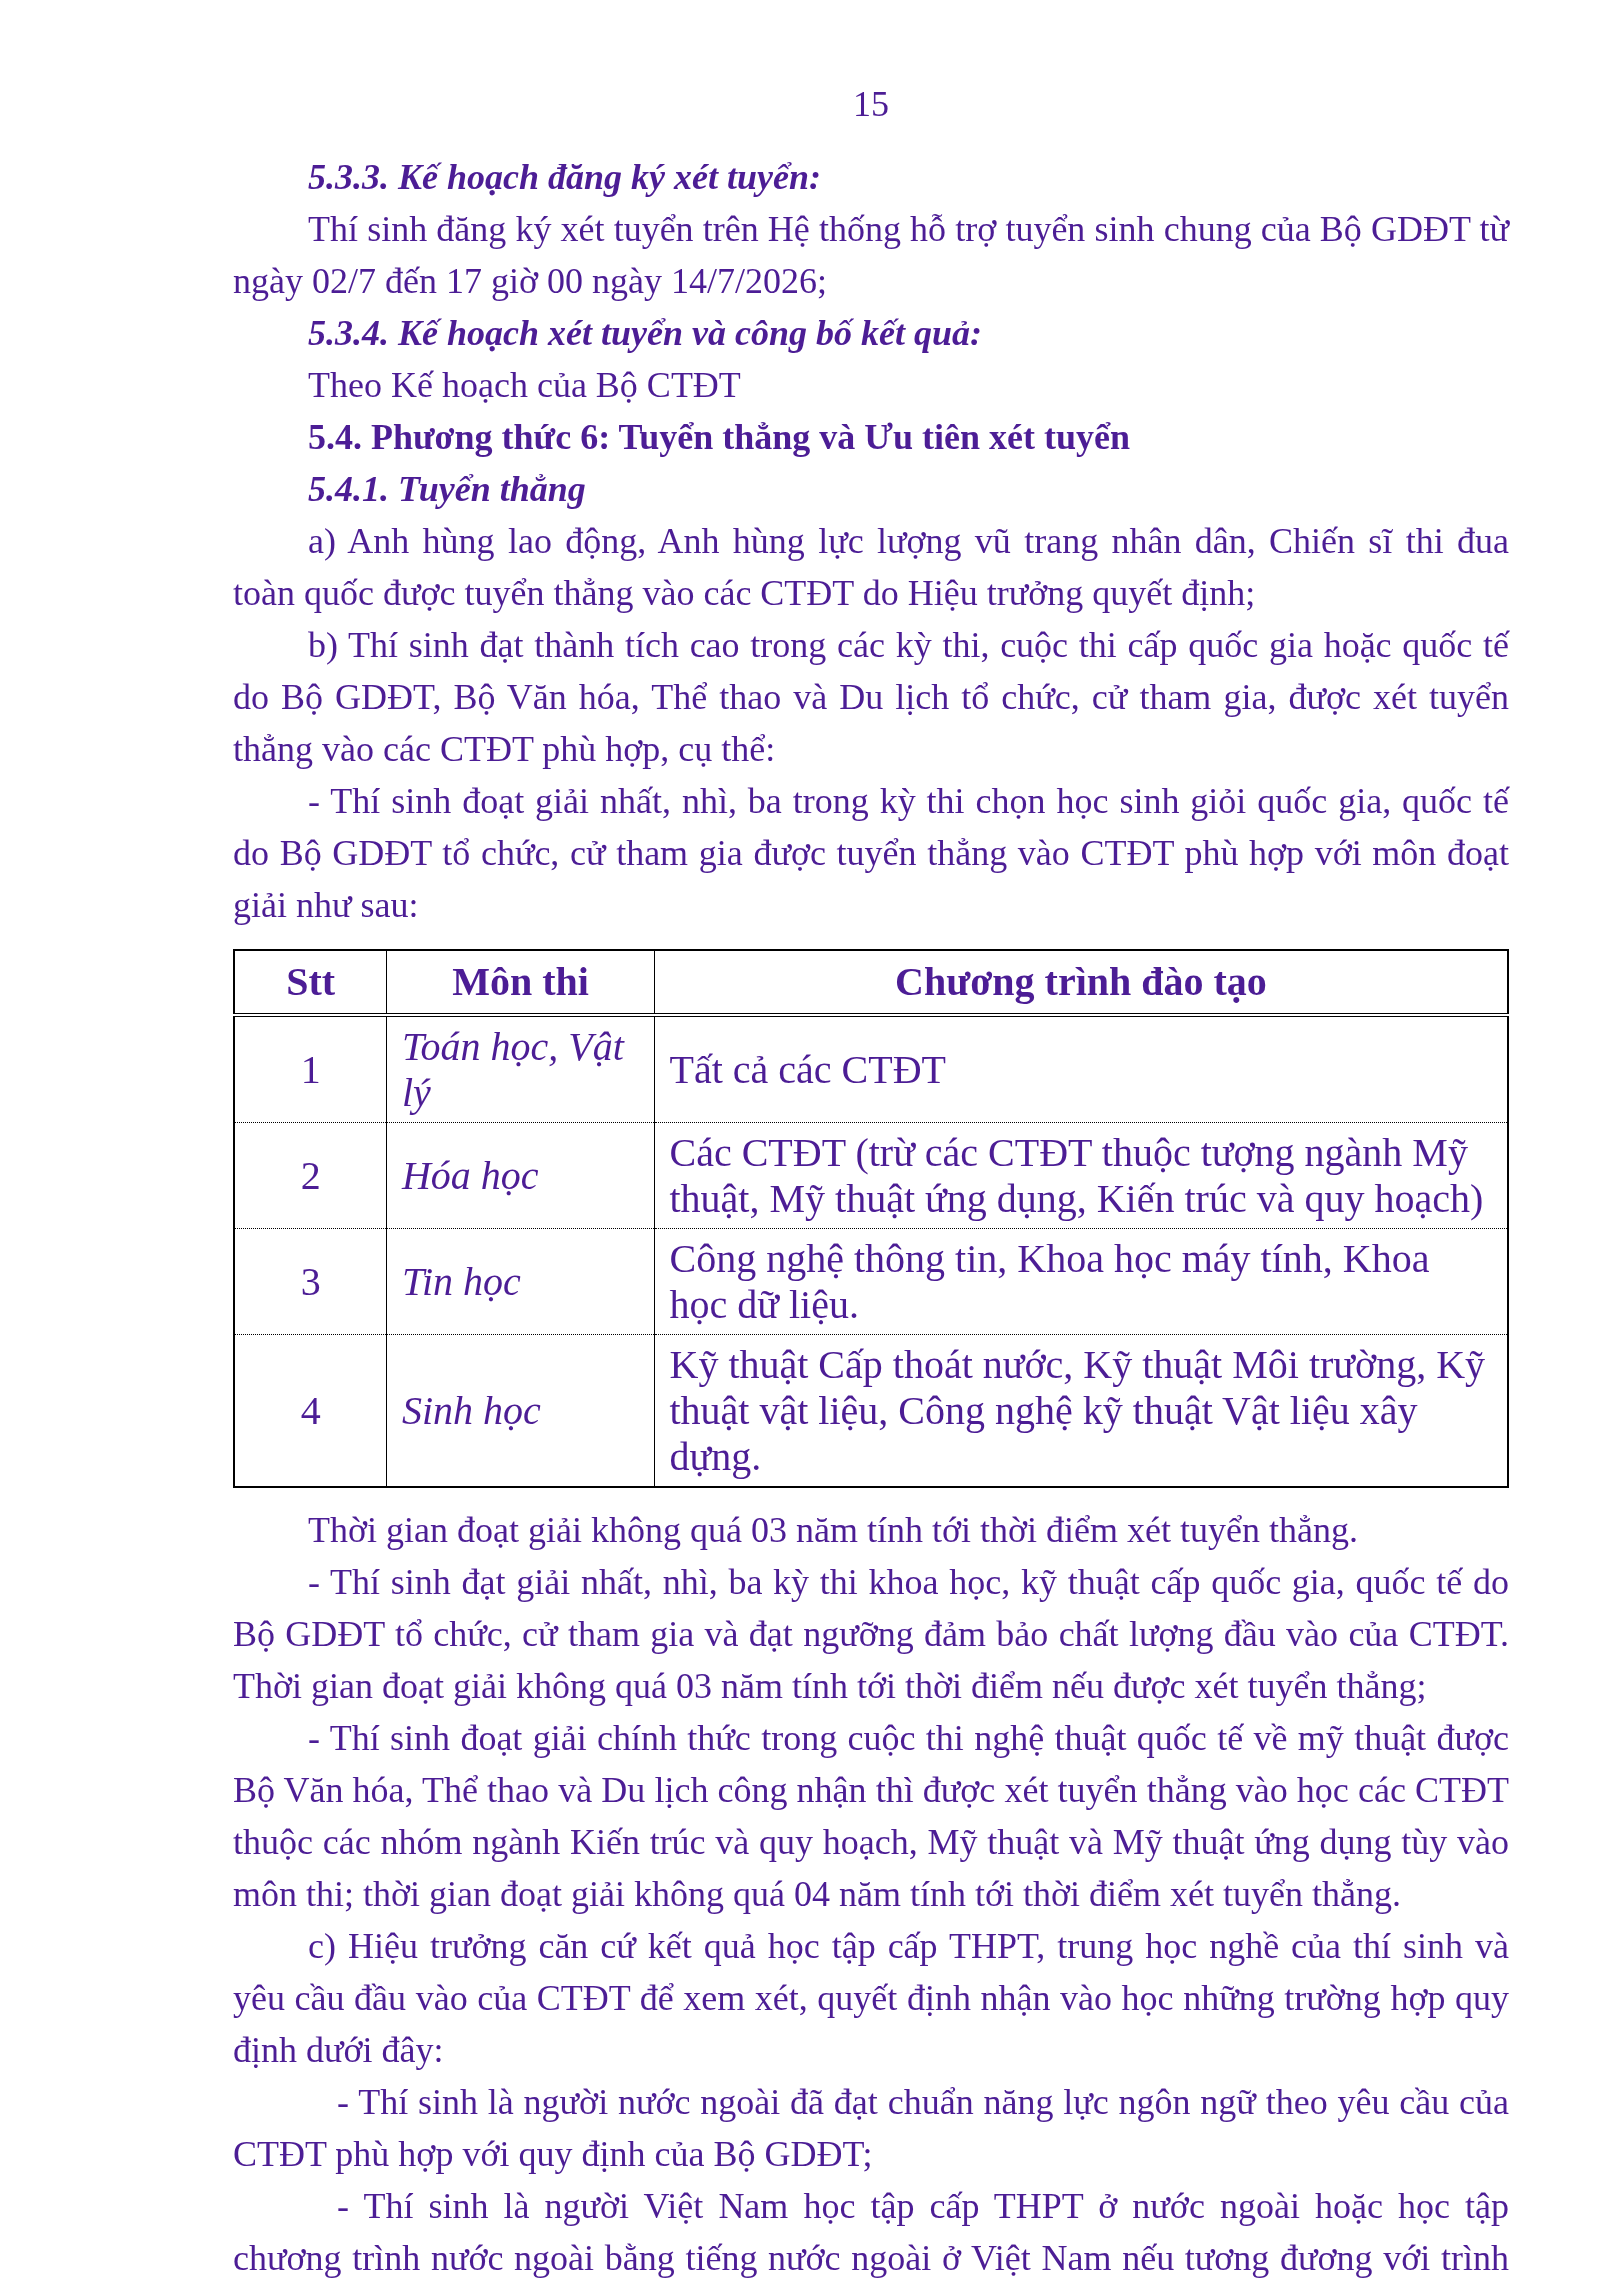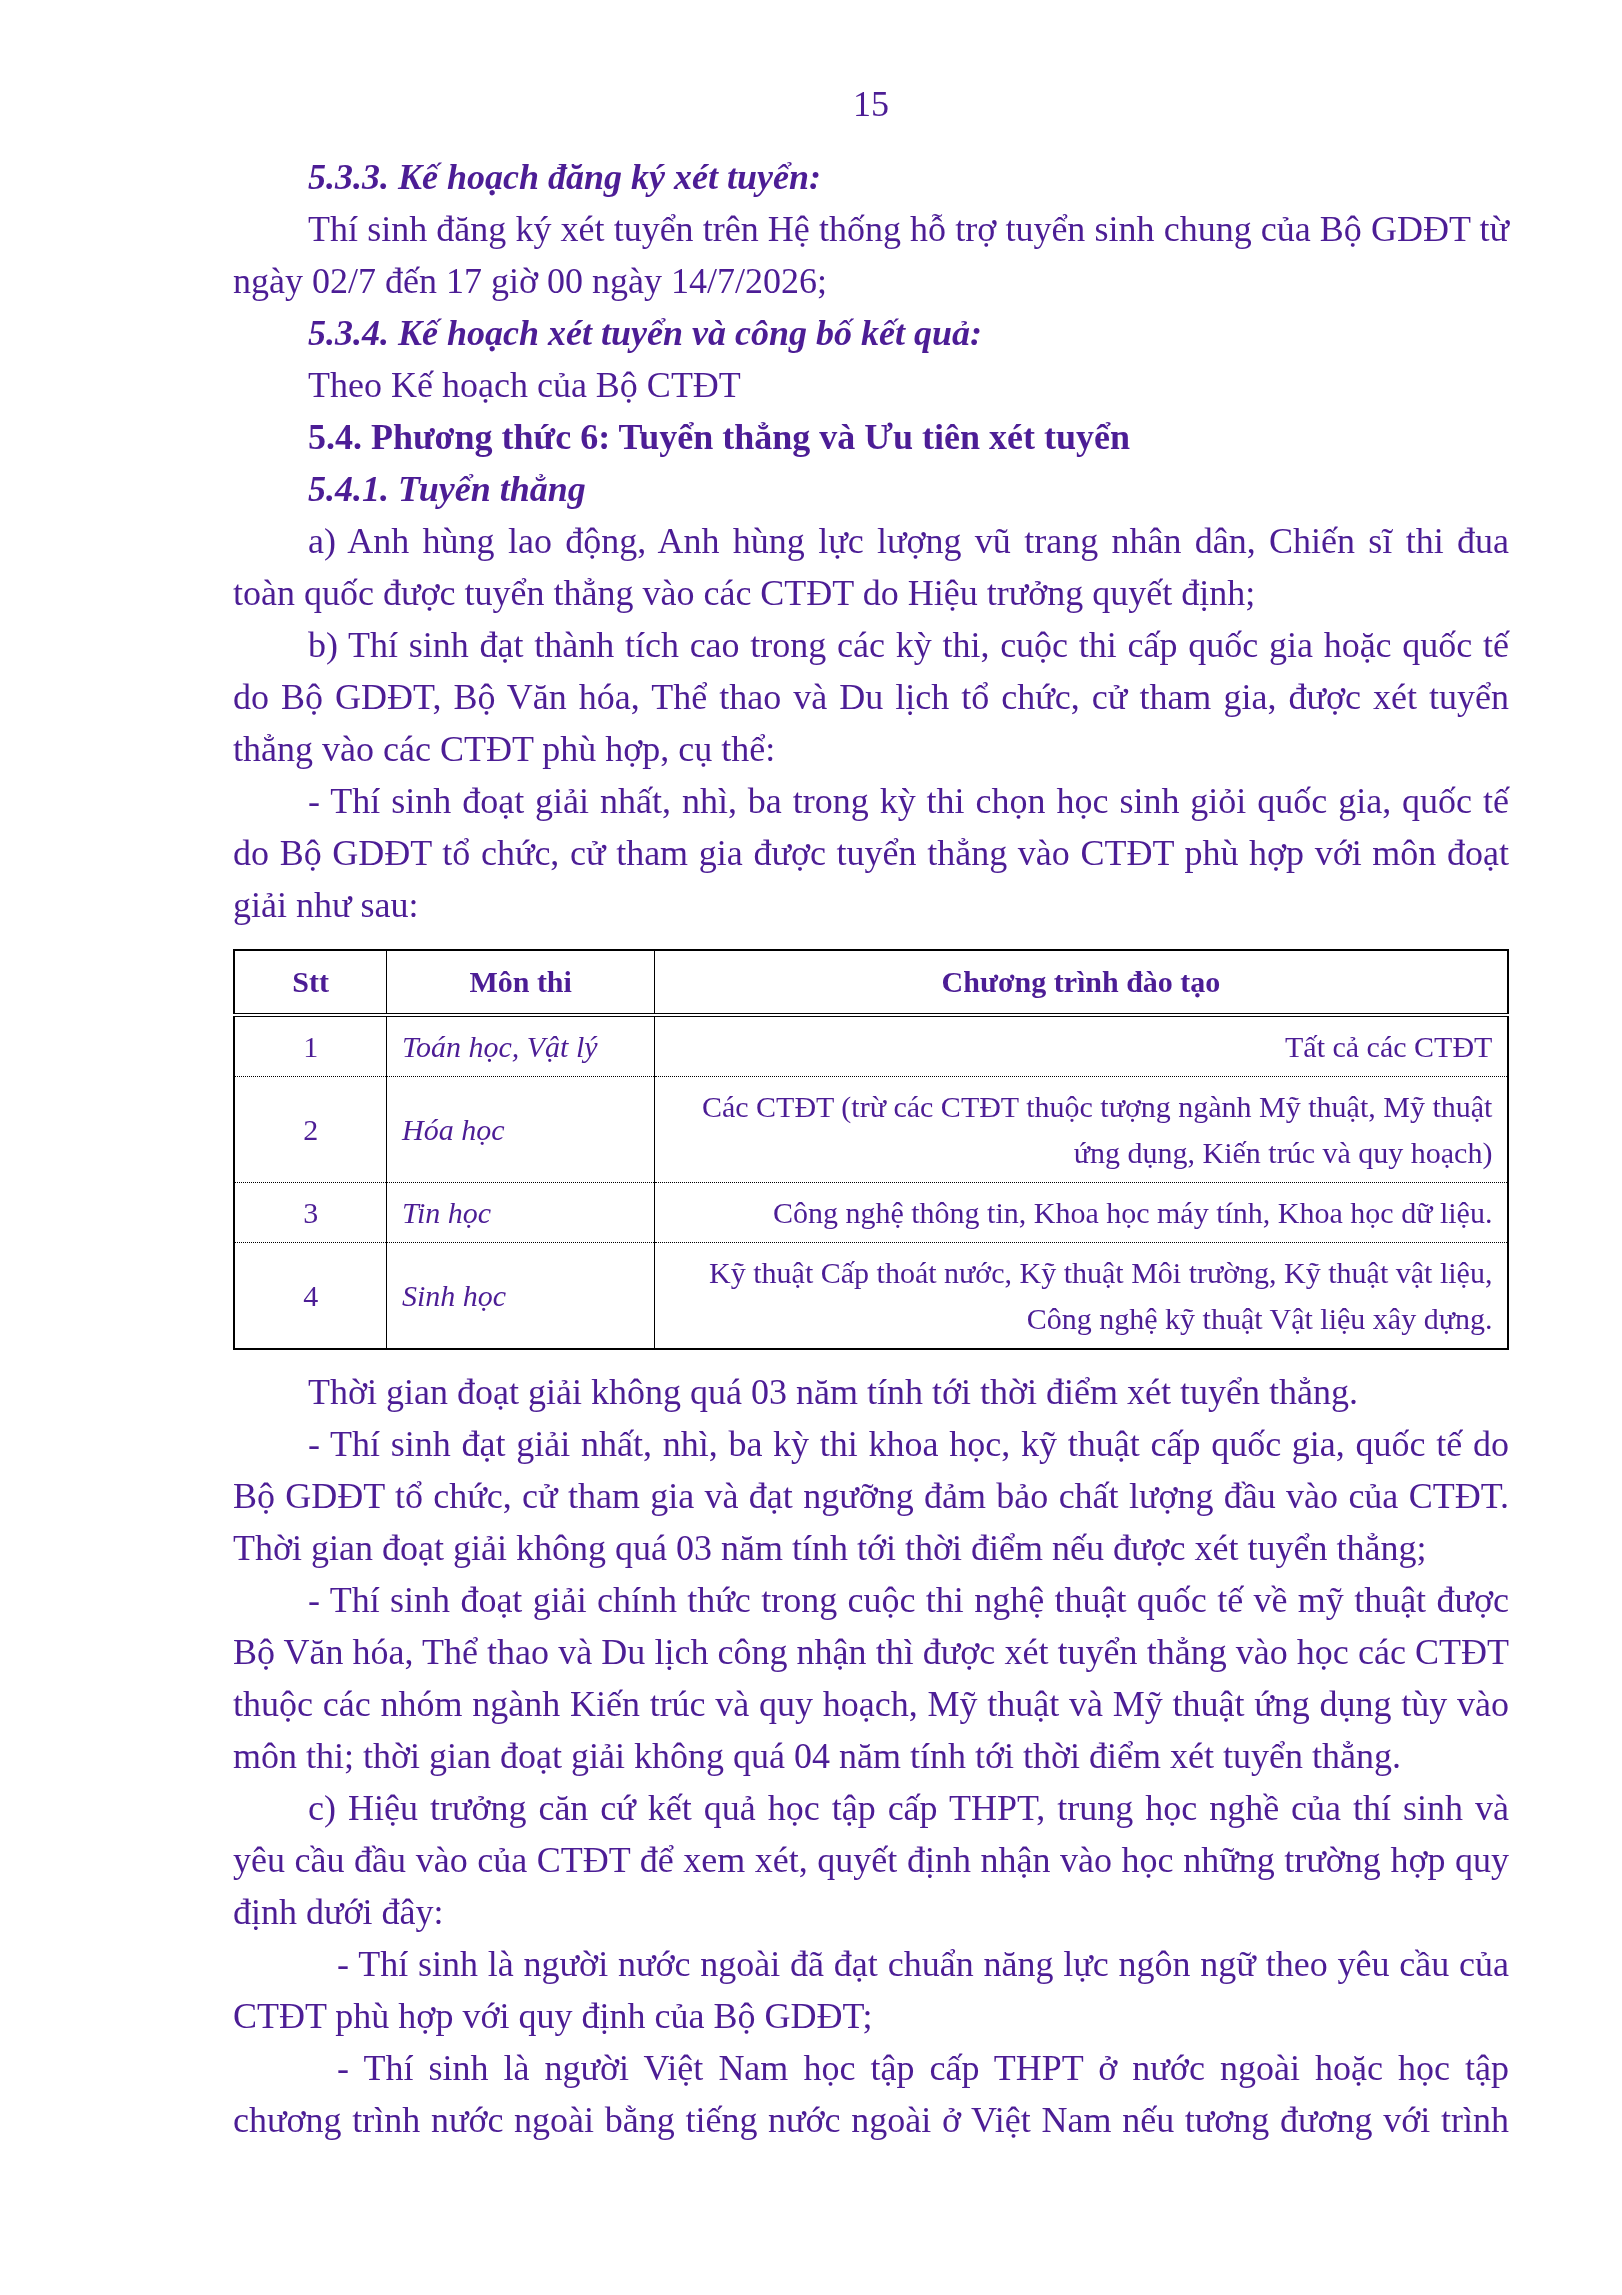--- a/index.html
+++ b/index.html
@@ -29,40 +29,40 @@
     text-indent: 75px;
   }
   .para.ind-lg { text-indent: 104px; }
   .para.just-last { text-align-last: justify; }
 
   table.doc-table {
     width: 100%;
     border-collapse: collapse;
     border: 2.4px solid #000;
     margin: 18px 0 16px 0;
-    font-size: 30px;
+    font-size: 40px;
     line-height: 46px;
   }
   table.doc-table th, table.doc-table td {
     border-left: 1.6px solid #000;
     border-right: 1.6px solid #000;
     padding: 6.5px 14.6px;
     vertical-align: middle;
   }
   table.doc-table thead th {
     font-weight: bold;
     text-align: center;
     border-bottom: 4.9px double #000;
     padding: 8px 14.6px;
   }
   table.doc-table tbody td { border-bottom: 1.6px dotted #000; }
   table.doc-table tbody tr:last-child td { border-bottom: none; }
   td.c-stt { text-align: center; width: 12%; }
   td.c-mon { text-align: left; width: 21%; font-style: italic; }
-  td.c-ctdt { text-align: right; }
+  td.c-ctdt { text-align: left; }
   th.w-stt { width: 12%; }
   th.w-mon { width: 21%; }
 </style>
 </head>
 <body>
 
 <div class="page">
 
   <p class="page-number">15</p>
 

